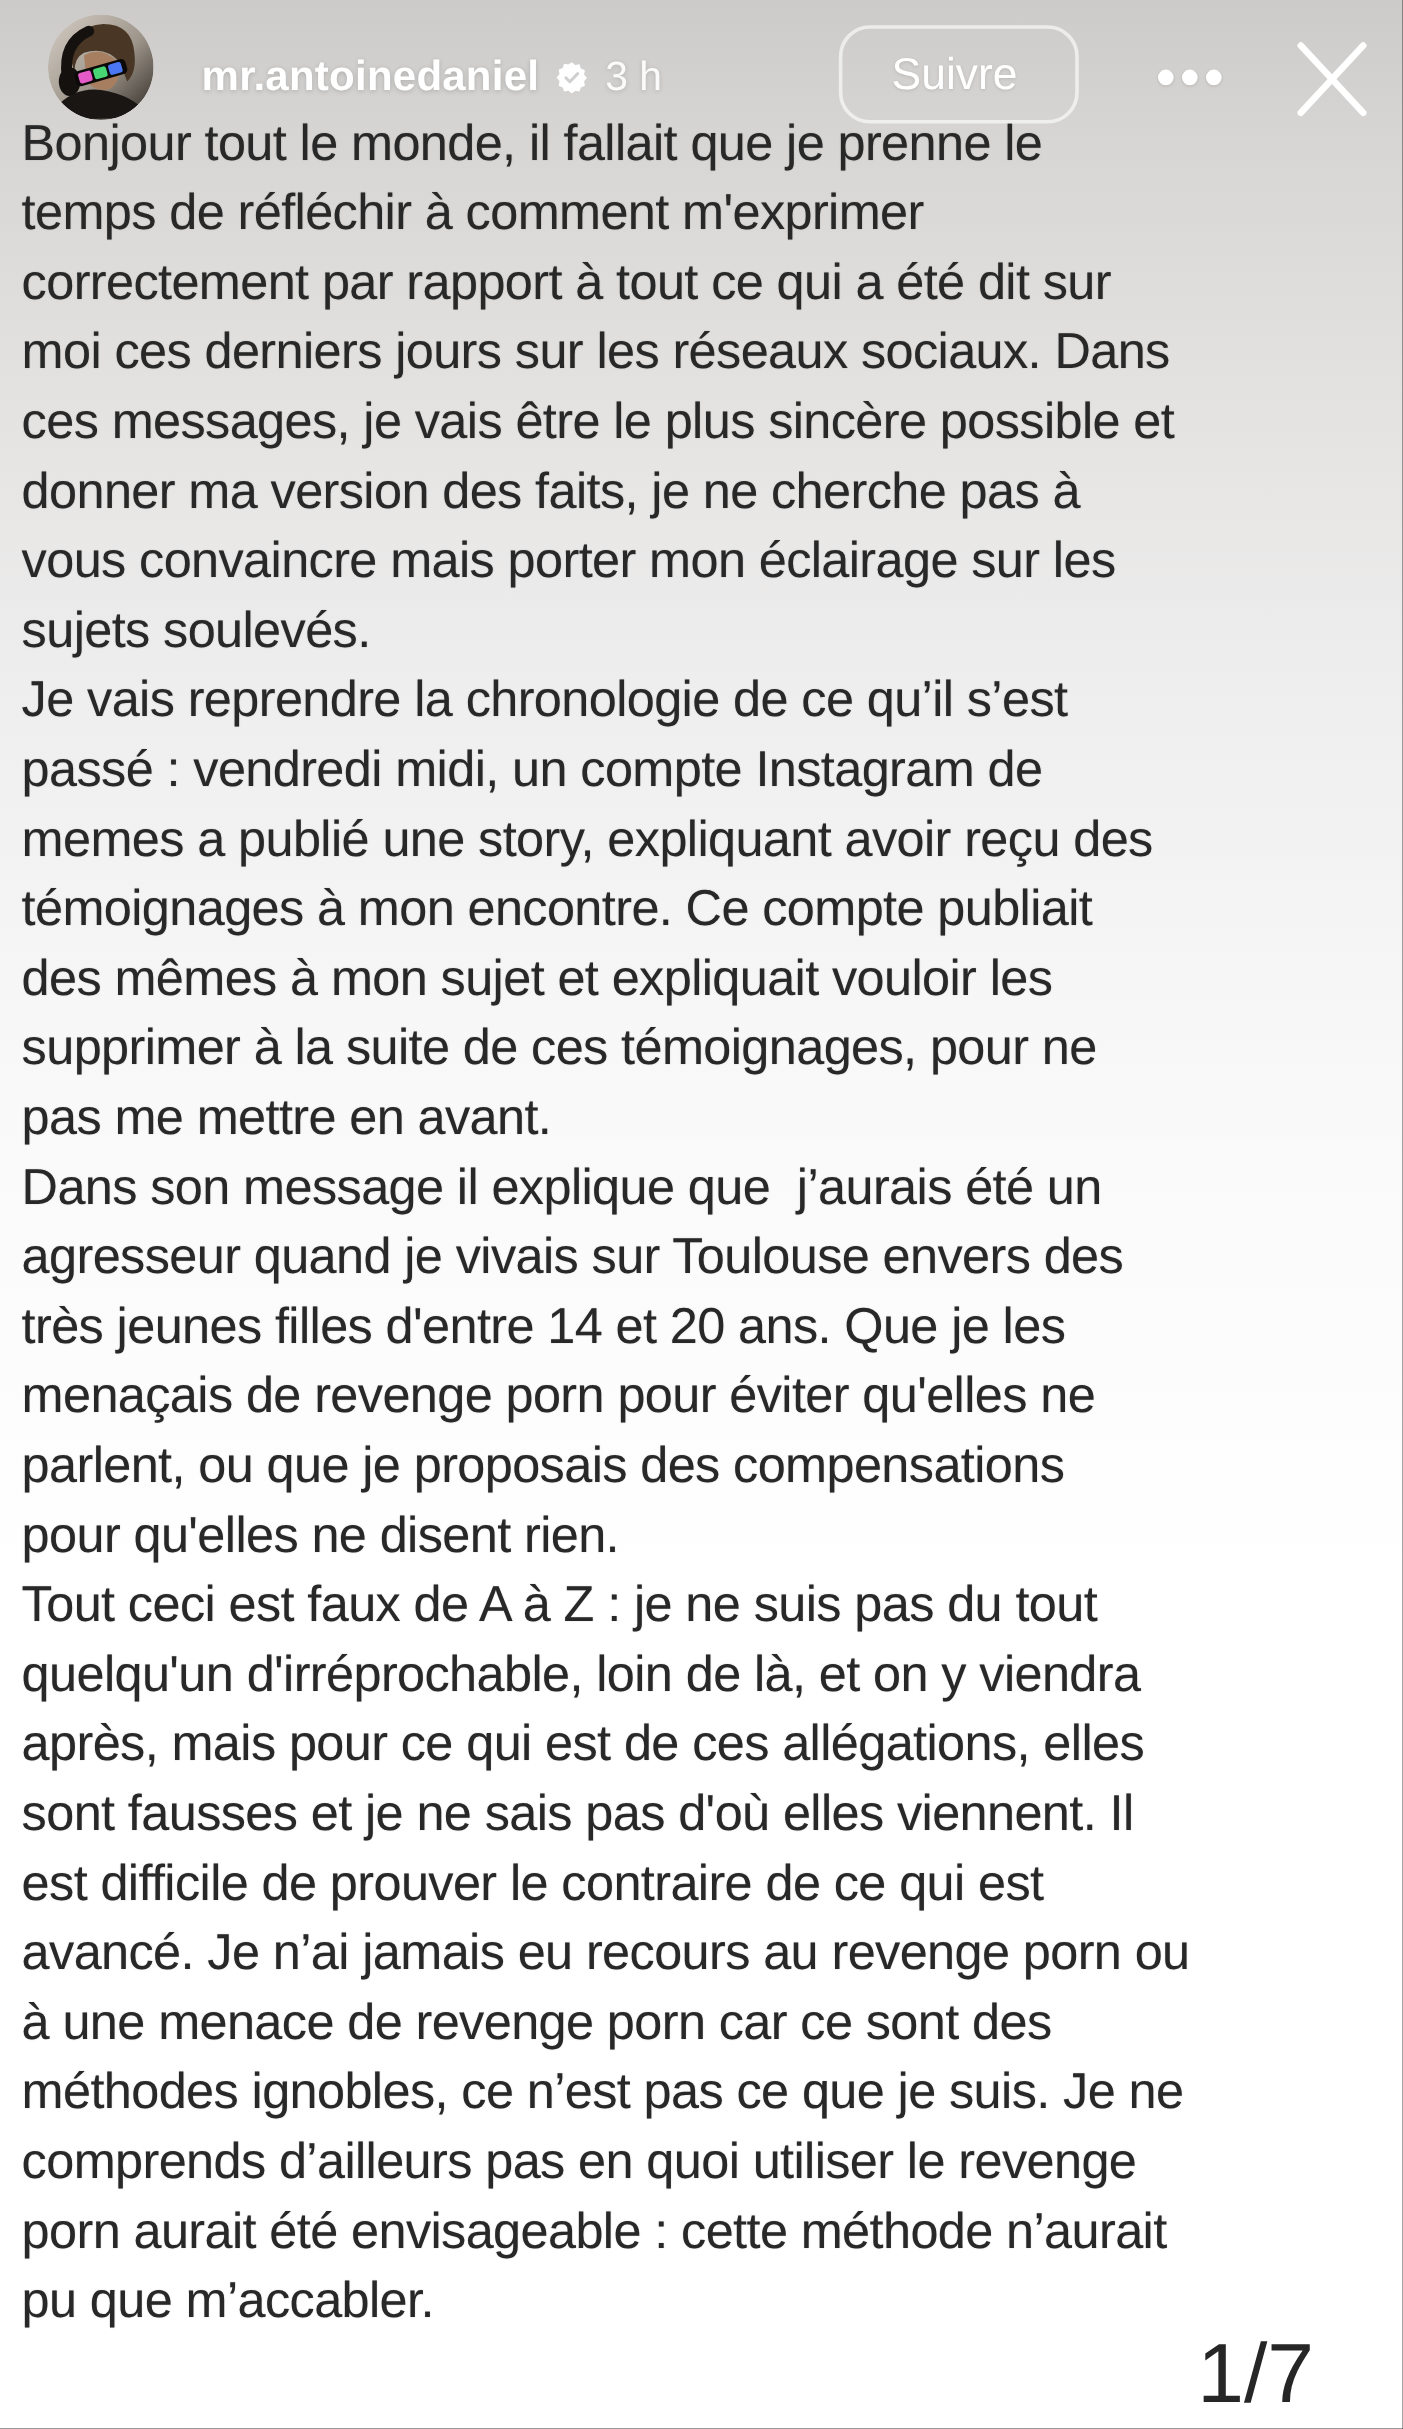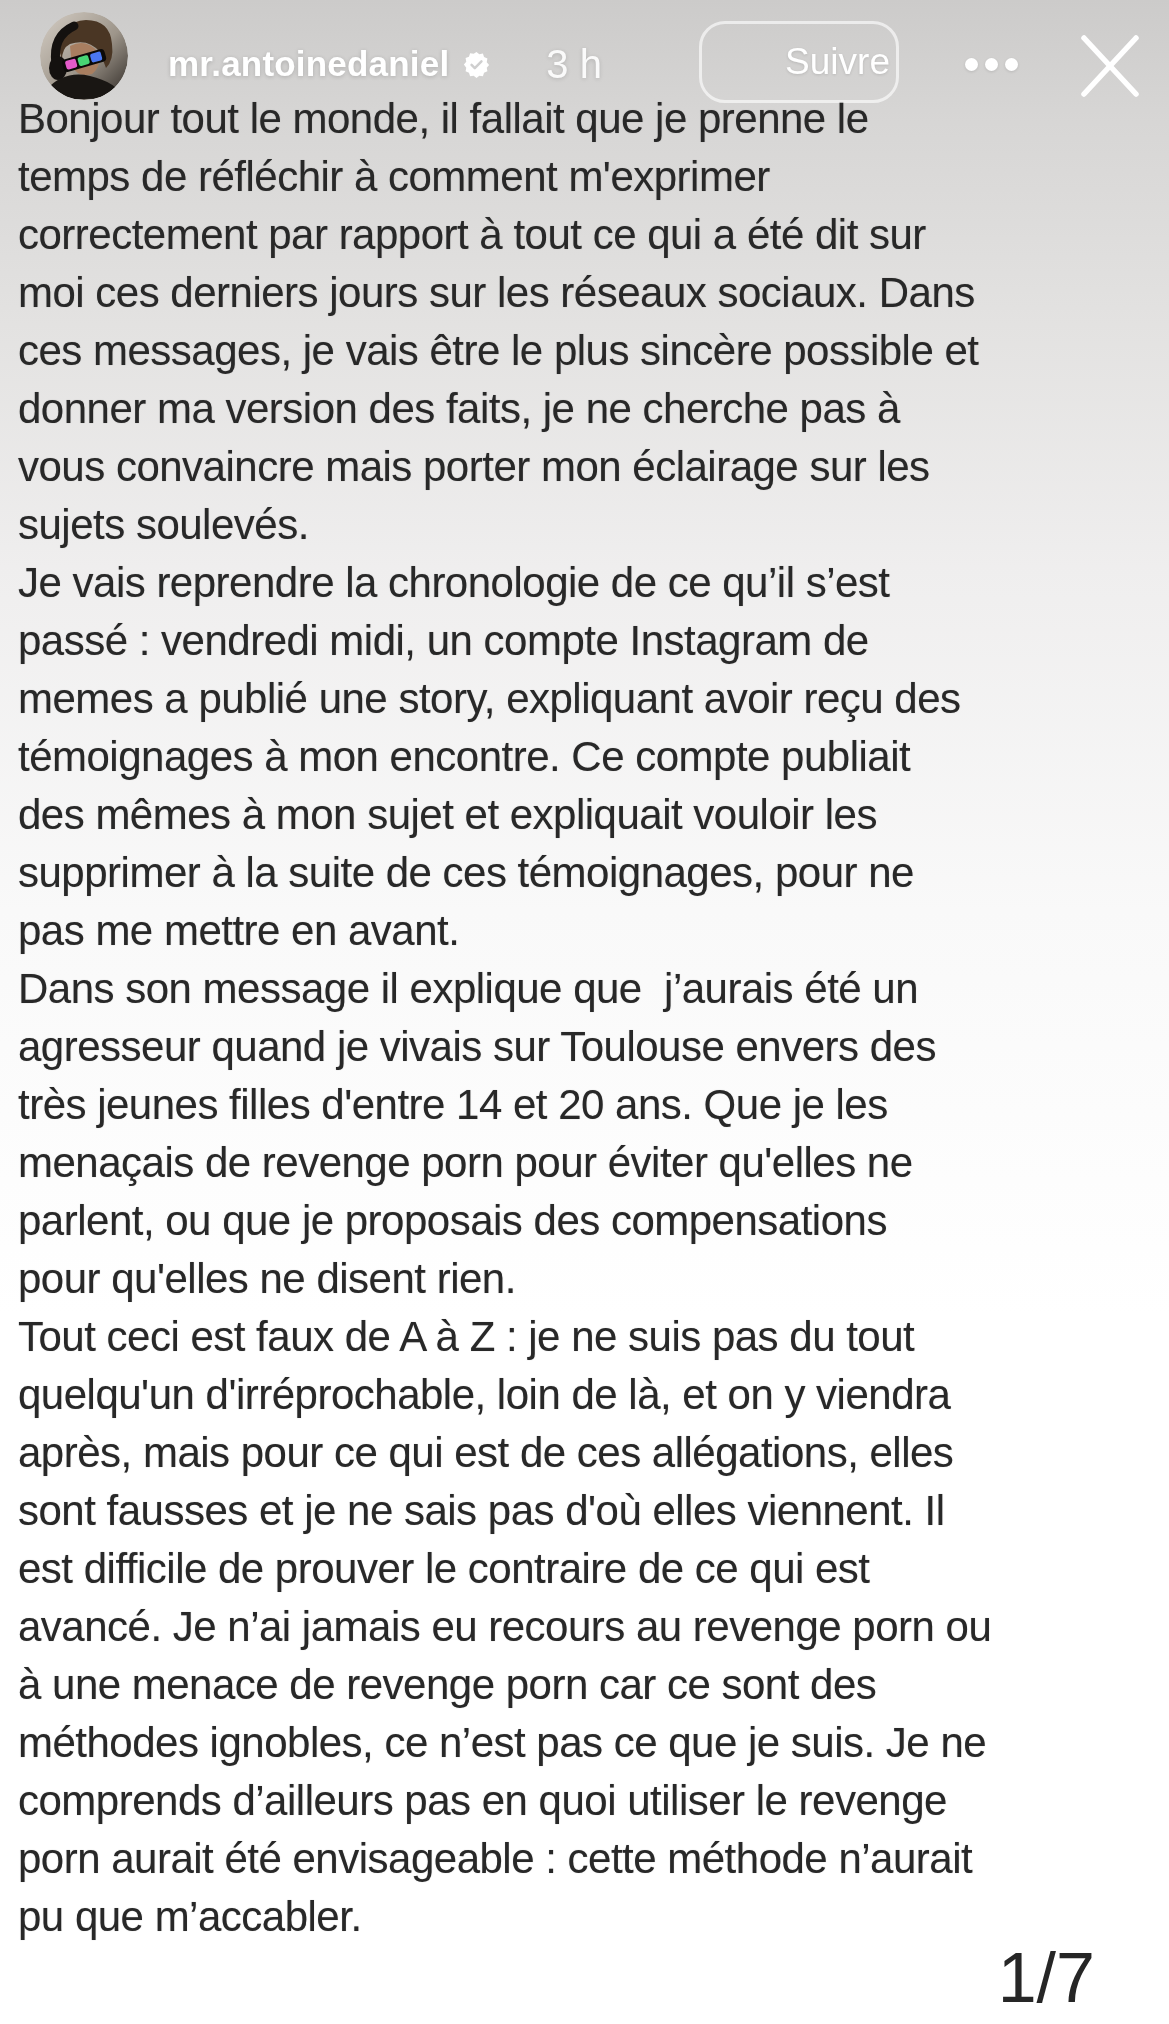--- a/index.html
+++ b/index.html
@@ -47,43 +47,42 @@
     font-size: 35px;
     font-weight: 700;
     letter-spacing: 0.2px;
     text-shadow: 0 1px 4px rgba(0,0,0,0.18);
     cursor: pointer;
     white-space: nowrap;
   }
   .verified { width: 27px; height: 27px; flex: 0 0 auto; }
   .timestamp {
     color: rgba(255,255,255,0.92);
-    font-size: 40px;
+    font-size: 34px;
     font-weight: 400;
     text-shadow: 0 1px 4px rgba(0,0,0,0.15);
     white-space: nowrap;
-    margin-left: 42px;
   }
   .follow-btn {
     position: absolute;
     left: 699px; top: 21px;
     width: 200px; height: 82px;
     box-sizing: border-box;
     background: transparent;
     border: 3px solid rgba(255,255,255,0.62);
     border-radius: 26px;
     color: #ffffff;
     font-family: inherit;
     font-size: 37px;
     font-weight: 500;
     text-shadow: 0 1px 3px rgba(0,0,0,0.12);
     cursor: pointer;
     display: flex;
     align-items: center;
-    justify-content: flex-end;
+    justify-content: flex-start;
     padding-left: 41px;
   }
   .more-btn {
     position: absolute;
     left: 958px; top: 42px;
     width: 66px; height: 44px;
     display: flex;
     align-items: center;
     justify-content: center;
     gap: 7px;

